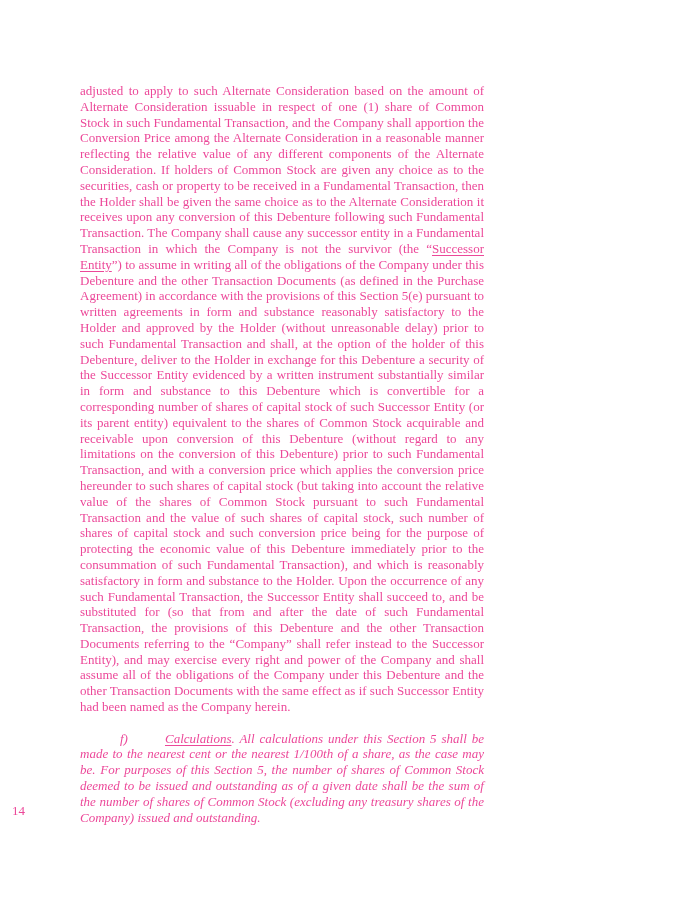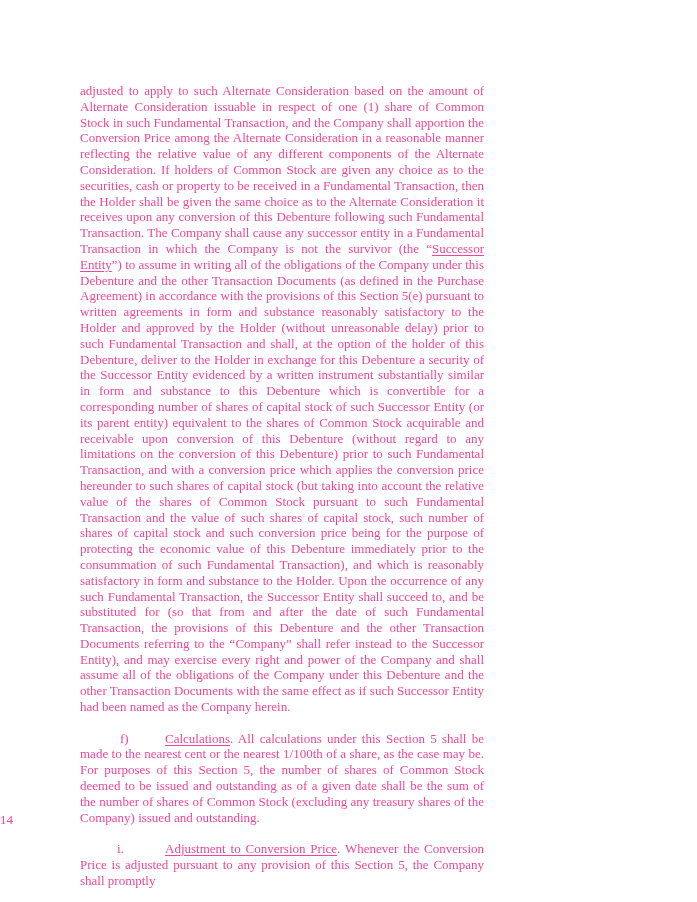--- a/index.html
+++ b/index.html
@@ -20,57 +20,54 @@
     color: #ec4899;
     text-align: justify;
     overflow: hidden;
   }
   .page p {
     margin: 0 0 15.8px 0;
   }
   
   .p-lettered {
     text-indent: 40px;
+    font-style: italic;
   }
   
   .p-roman {
     margin-left: 40px;
     text-indent: 37px;
   }
   .clause-label {
     display: inline-block;
     text-indent: 0;
   }
   .clause-label.letter { width: 45px; }
   .clause-label.roman  { width: 48px; }
   u {
     text-decoration: underline;
     text-underline-offset: 2px;
   }
   .page-number {
     position: absolute;
     top: 803px;
-    left: 0;
+    left: 12px;
     width: 680px;
     text-align: left;
     text-indent: 0;
-    margin-top: 9px;
   }
 </style>
 </head>
 <body>
 
 <div class="page">
 
   <p class="p-body"><span>adjusted to apply to such Alternate Consideration based on the amount of Alternate Consideration issuable in respect of one (1) share of Common Stock in such Fundamental Transaction, and the Company shall apportion the Conversion Price among the Alternate Consideration in a reasonable manner reflecting the relative value of any different components of the Alternate Consideration.  If holders of Common Stock are given any choice as to the securities, cash or property to be received in a Fundamental Transaction, then the Holder shall be given the same choice as to the Alternate Consideration it receives upon any conversion of this Debenture following such Fundamental Transaction.  The Company shall cause any successor entity in a Fundamental Transaction in which the Company is not the survivor (the “</span><u>Successor Entity</u><span>”) to assume in writing all of the obligations of the Company under this Debenture and the other Transaction Documents (as defined in the Purchase Agreement) in accordance with the provisions of this Section 5(e) pursuant to written agreements in form and substance reasonably satisfactory to the Holder and approved by the Holder (without unreasonable delay) prior to such Fundamental Transaction and shall, at the option of the holder of this Debenture, deliver to the Holder in exchange for this Debenture a security of the Successor Entity evidenced by a written instrument substantially similar in form and substance to this Debenture which is convertible for a corresponding number of shares of capital stock of such Successor Entity (or its parent entity) equivalent to the shares of Common Stock acquirable and receivable upon conversion of this Debenture (without regard to any limitations on the conversion of this Debenture) prior to such Fundamental Transaction, and with a conversion price which applies the conversion price hereunder to such shares of capital stock (but taking into account the relative value of the shares of Common Stock pursuant to such Fundamental Transaction and the value of such shares of capital stock, such number of shares of capital stock and such conversion price being for the purpose of protecting the economic value of this Debenture immediately prior to the consummation of such Fundamental Transaction), and which is reasonably satisfactory in form and substance to the Holder. Upon the occurrence of any such Fundamental Transaction, the Successor Entity shall succeed to, and be substituted for (so that from and after the date of such Fundamental Transaction, the provisions of this Debenture and the other Transaction Documents referring to the “Company” shall refer instead to the Successor Entity), and may exercise every right and power of the Company and shall assume all of the obligations of the Company under this Debenture and the other Transaction Documents with the same effect as if such Successor Entity had been named as the Company herein.</span></p>
 
   <p class="p-lettered">
     <span class="clause-label letter">f)</span><span><u>Calculations</u><span>.  All calculations under this Section 5 shall be made to the nearest cent or the nearest 1/100th of a share, as the case may be.  For purposes of this Section 5, the number of shares of Common Stock deemed to be issued and outstanding as of a given date shall be the sum of the number of shares of Common Stock (excluding any treasury shares of the Company) issued and outstanding.</span></span>
   </p>
 
 
-  <p class="p-roman">
-    <span class="clause-label roman">i.</span><span><u>Adjustment to Conversion Price</u><span>.  Whenever the Conversion Price is adjusted pursuant to any provision of this Section 5, the Company shall promptly</span></span>
-  </p>
 
   <div class="page-number">14</div>
 
 </div>
 
 </body></html>

